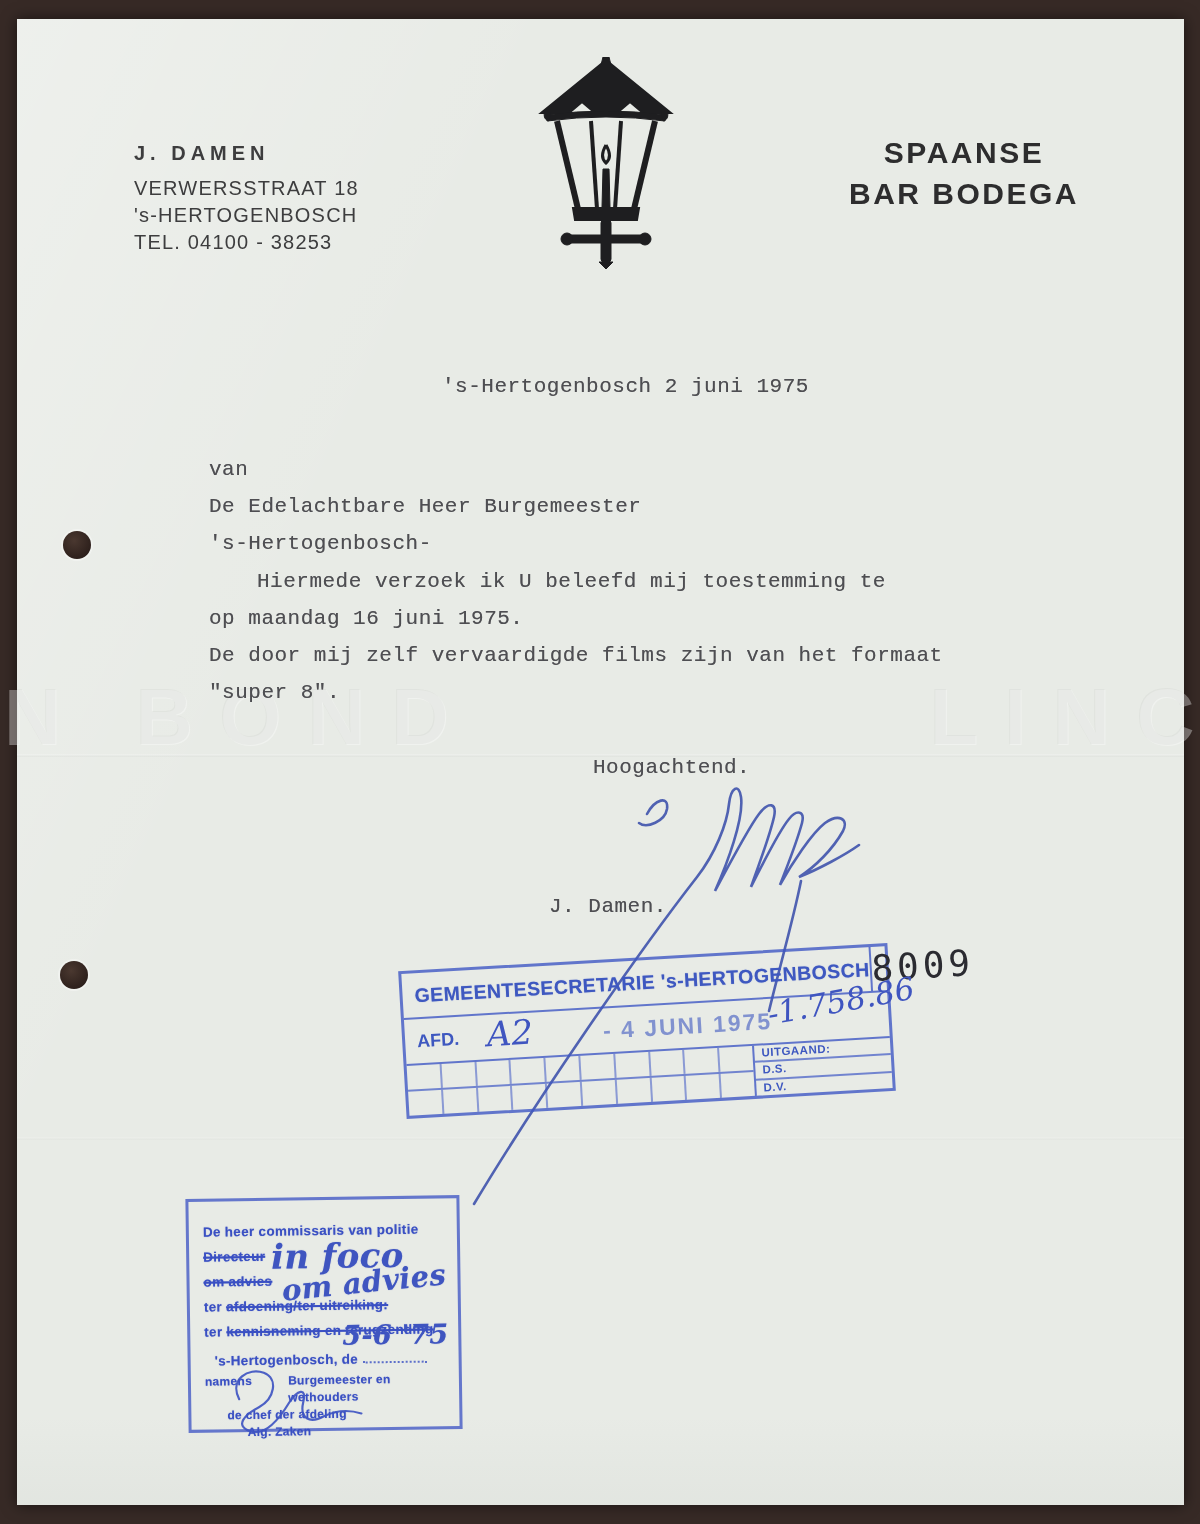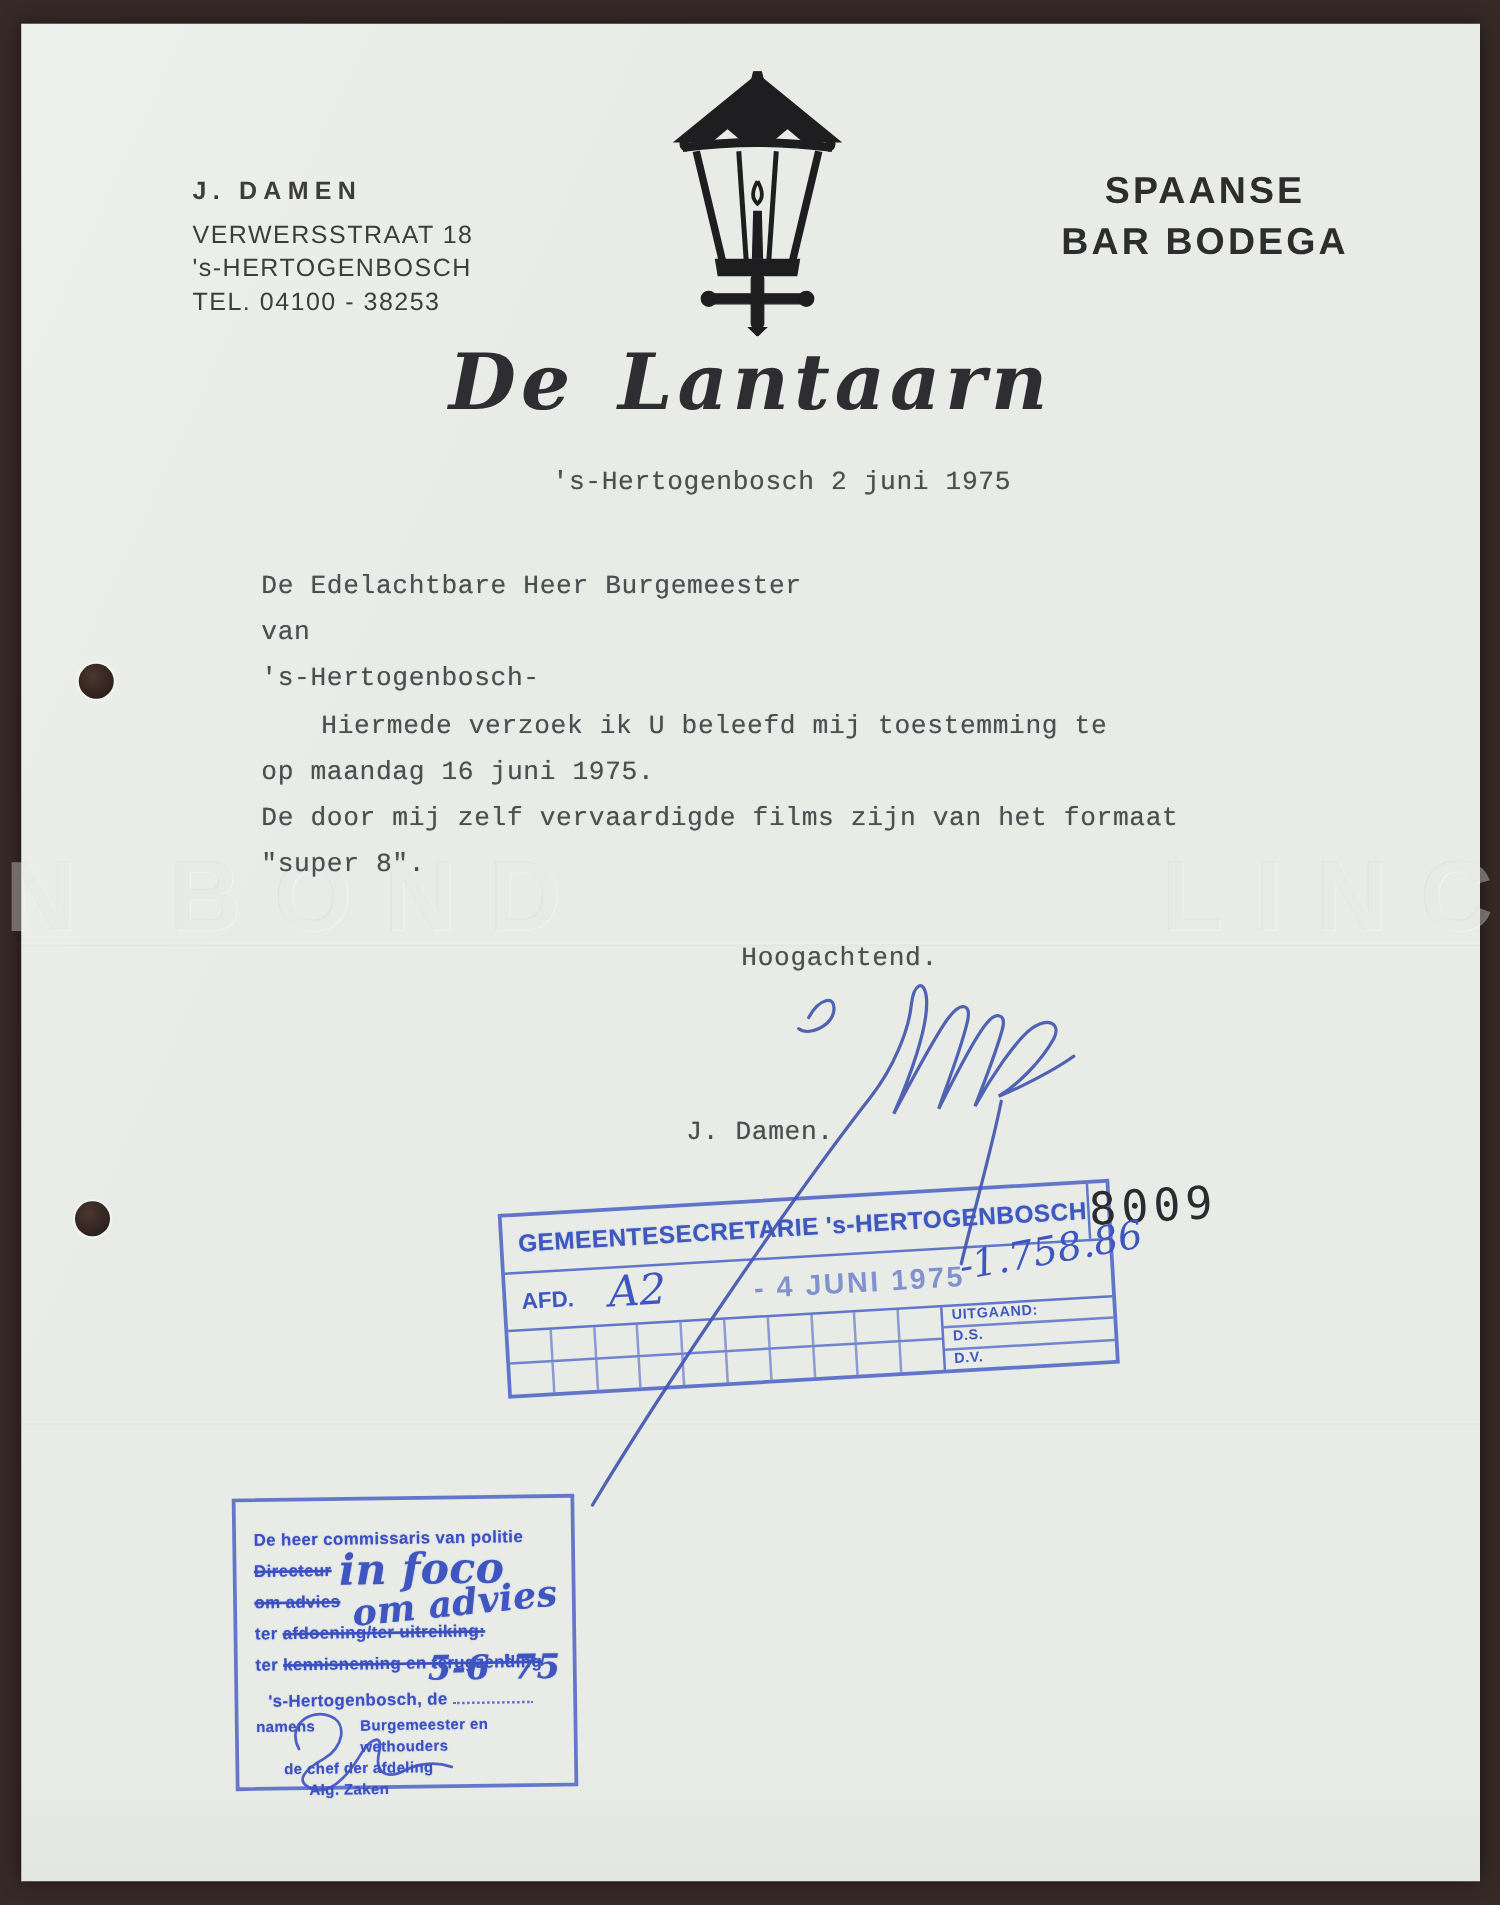--- a/index.html
+++ b/index.html
@@ -20,21 +20,21 @@
   }
   .crease { position:absolute; left:0; width:100%; height:3px; pointer-events:none;
     background:linear-gradient(180deg, rgba(255,255,255,.55), rgba(90,95,90,.10)); opacity:.55; }
   .hole { position:absolute; width:28px; height:28px; border-radius:50%;
     background:radial-gradient(circle at 40% 35%, #4a3830, #2c1f1b 75%);
     box-shadow:0 0 0 2px rgba(255,255,255,.35); }
 
   
   .sender { position:absolute; left:117px; top:121px; color:#3d3d3e; }
   .sender .name { font-size:20px; letter-spacing:5px; font-weight:600; margin-bottom:8px; }
-  .sender div { font-size:20px; letter-spacing:1.2px; line-height:27px; font-weight:500;margin-left:20px; }
+  .sender div { font-size:20px; letter-spacing:1.2px; line-height:27px; font-weight:500; }
   .brand { position:absolute; left:822px; top:113px; width:250px; text-align:center;
     color:#2d2d2e; font-weight:700; font-size:30px; letter-spacing:2.5px; line-height:41px; }
   .logo { position:absolute; left:514px; top:38px; }
   .business-name { position:absolute; left:0; top:250px; width:100%; text-align:center;
     font-family:"DejaVu Serif", serif; font-style:italic; font-weight:700;
     font-size:62px; color:#2e2e32; letter-spacing:4px; }
   .business-name .gap { display:inline-block; width:34px; }
 
   
   .tw { font-family:"Liberation Mono", monospace; color:#4e4e52; font-size:21px;
@@ -138,29 +138,26 @@
         <path d="M68 205 L82 205 L75 212 Z"></path>
       </g>
     </svg>
   </div>
 
   <div class="brand">
     <div>SPAANSE</div>
     <div>BAR BODEGA</div>
   </div>
 
-  <div class="business-name">
-    <span>De</span><span class="gap"></span><span>Lantaarn</span>
-  </div>
 
   <div class="tw dateline">'s-Hertogenbosch 2 juni 1975</div>
 
   <div class="tw recipient">
+    <div>van</div>
     <div>De Edelachtbare Heer Burgemeester</div>
-    <div>van</div>
     <div>'s-Hertogenbosch-</div>
   </div>
 
   <div class="tw body-text">
     <div class="indent">Hiermede verzoek ik U beleefd mij toestemming te</div>
     <div>op maandag 16 juni 1975.</div>
     <div>De door mij zelf vervaardigde films zijn van het formaat</div>
     <div>"super 8".</div>
   </div>
 

